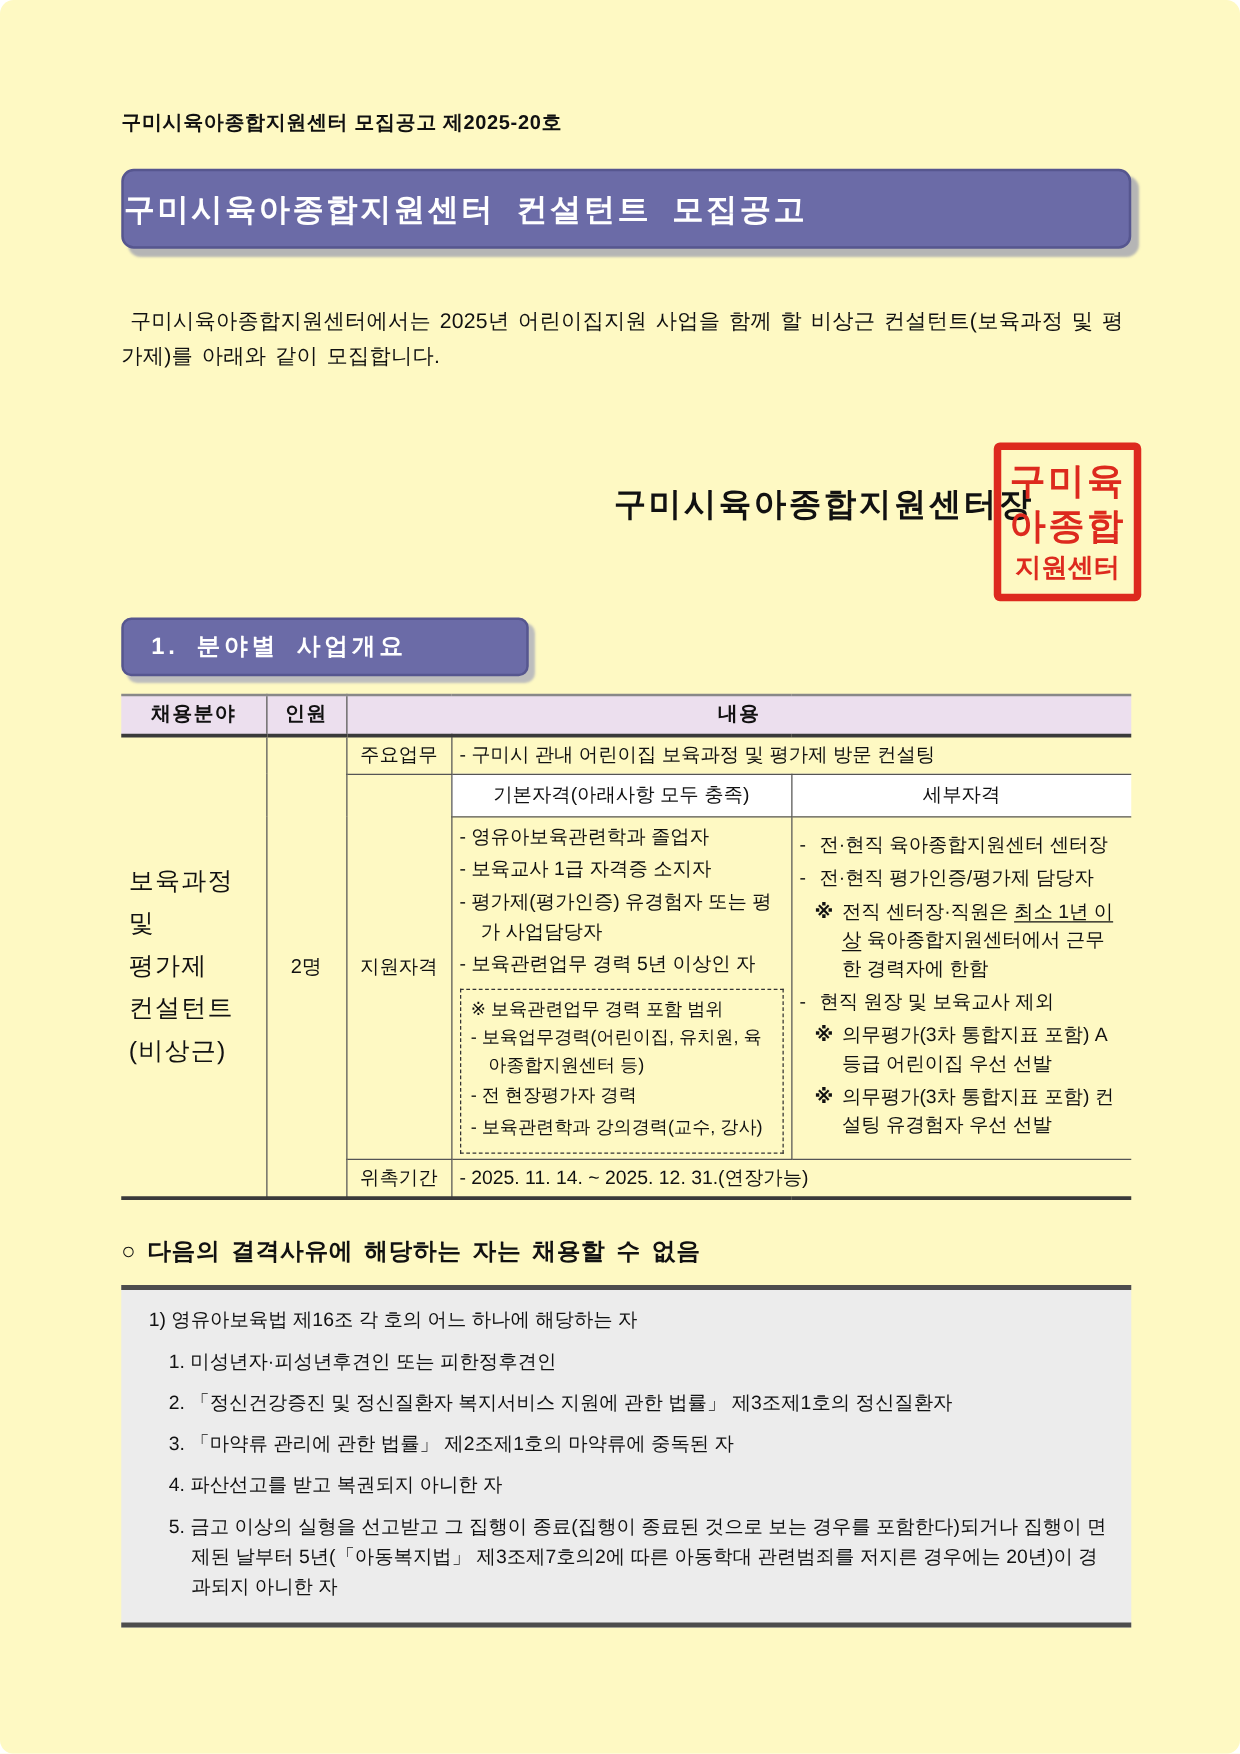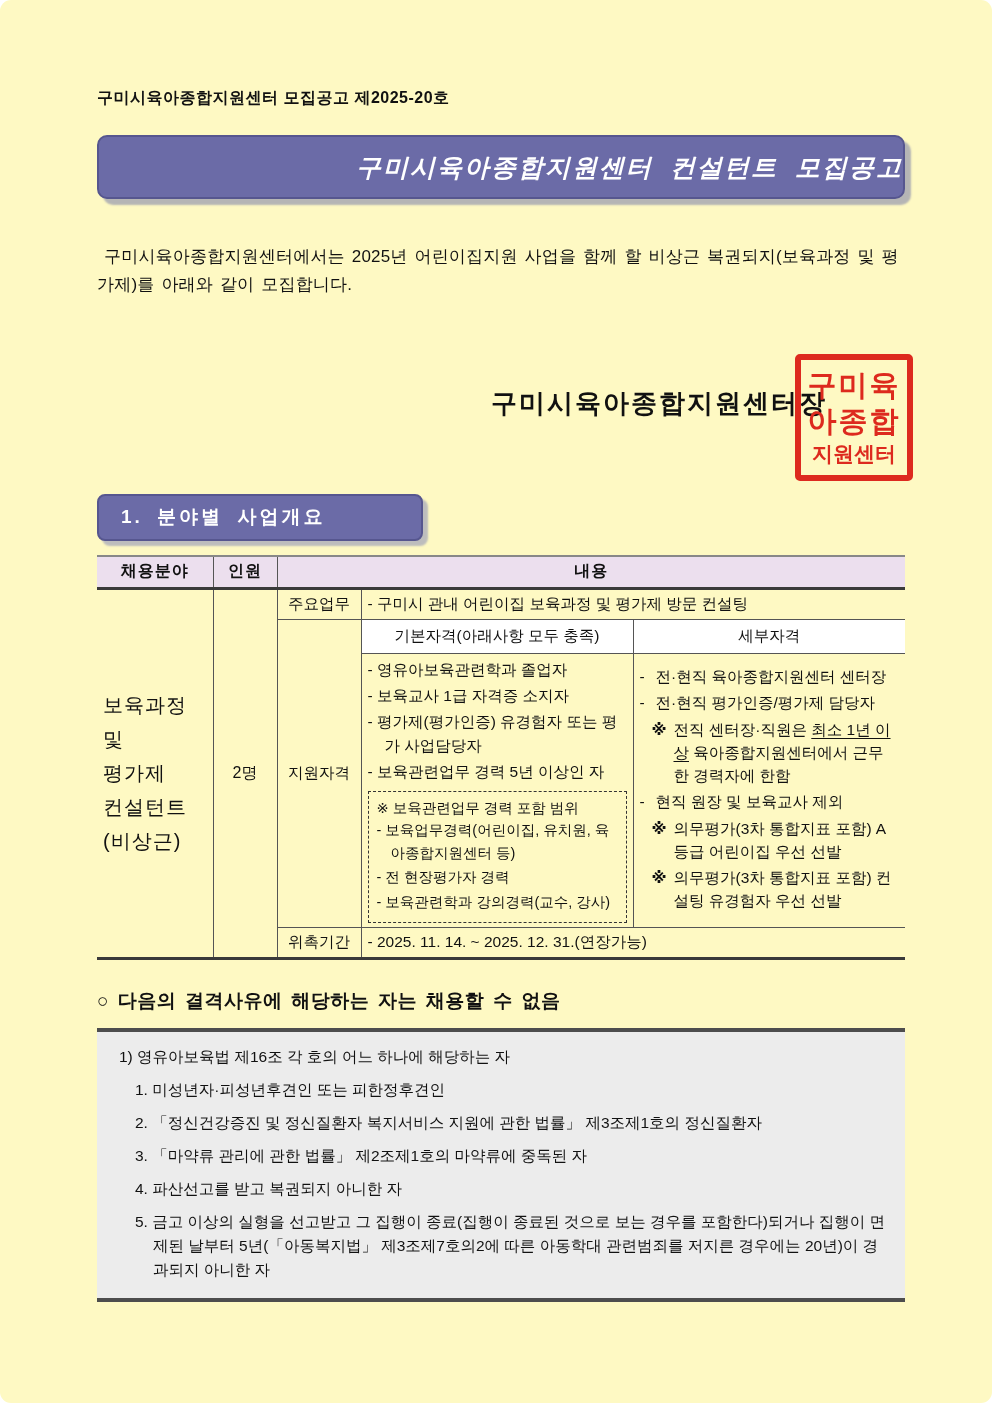--- a/index.html
+++ b/index.html
@@ -8,21 +8,21 @@
   }
   *{margin:0;padding:0;box-sizing:border-box;}
   body{background:#fff;font-family:"Liberation Sans","DejaVu Sans",sans-serif;color:#111;}
   .page{position:relative;width:992px;height:1403px;background:#fef9c3;overflow:hidden;border-radius:11px;}
   .content{padding:0 87px 0 97px;}
 
   .doc-number{margin-top:88px;font-size:16px;font-weight:bold;letter-spacing:.5px;}
 
   .banner{margin-top:26px;height:64px;background:var(--banner);
     border:2px solid var(--banner-border);border-radius:10px;
-    box-shadow:6px 6px 2px #b5b5b5;display:flex;align-items:center;justify-content:flex-end;font-style:italic;}
+    box-shadow:6px 6px 2px #b5b5b5;display:flex;align-items:center;justify-content:flex-start;}
   .banner .t{color:#fff;font-size:25px;font-weight:bold;letter-spacing:2px;word-spacing:8px;}
 
   .intro{margin-top:44px;font-size:17px;line-height:1.62;text-indent:7px;letter-spacing:.2px;word-spacing:2px;}
 
   .date-line{margin-top:32px;text-align:right;font-family:"Liberation Serif","DejaVu Serif",serif;
     font-size:23px;font-weight:bold;letter-spacing:1px;word-spacing:6px;}
 
   .signer-row{margin-top:60px;position:relative;height:64px;text-align:center;}
   .signer{position:absolute;right:78px;top:28px;font-family:"Liberation Serif","DejaVu Serif",serif;
     font-size:26px;font-weight:bold;letter-spacing:2px;}
@@ -79,21 +79,21 @@
 
 <div class="page">
   <div class="content">
 
     <div class="doc-number">구미시육아종합지원센터 모집공고 제2025-20호</div>
 
     <div class="banner">
       <span class="t">구미시육아종합지원센터 컨설턴트 모집공고</span>
     </div>
 
-    <div class="intro">구미시육아종합지원센터에서는 2025년 어린이집지원 사업을 함께 할 비상근 복권되지(보육과정 및 평가제)를 아래와 같이 모집합니다.</div>
+    <div class="intro">구미시육아종합지원센터에서는 2025년 어린이집지원 사업을 함께 할 비상근 컨설턴트(보육과정 및 평가제)를 아래와 같이 모집합니다.</div>
 
 
     <div class="signer-row">
       <span class="signer">구미시육아종합지원센터장</span>
       <div class="seal">
         <span class="s1">구미육</span>
         <span class="s2">아종합</span>
         <span class="s3">지원센터</span>
       </div>
     </div>

